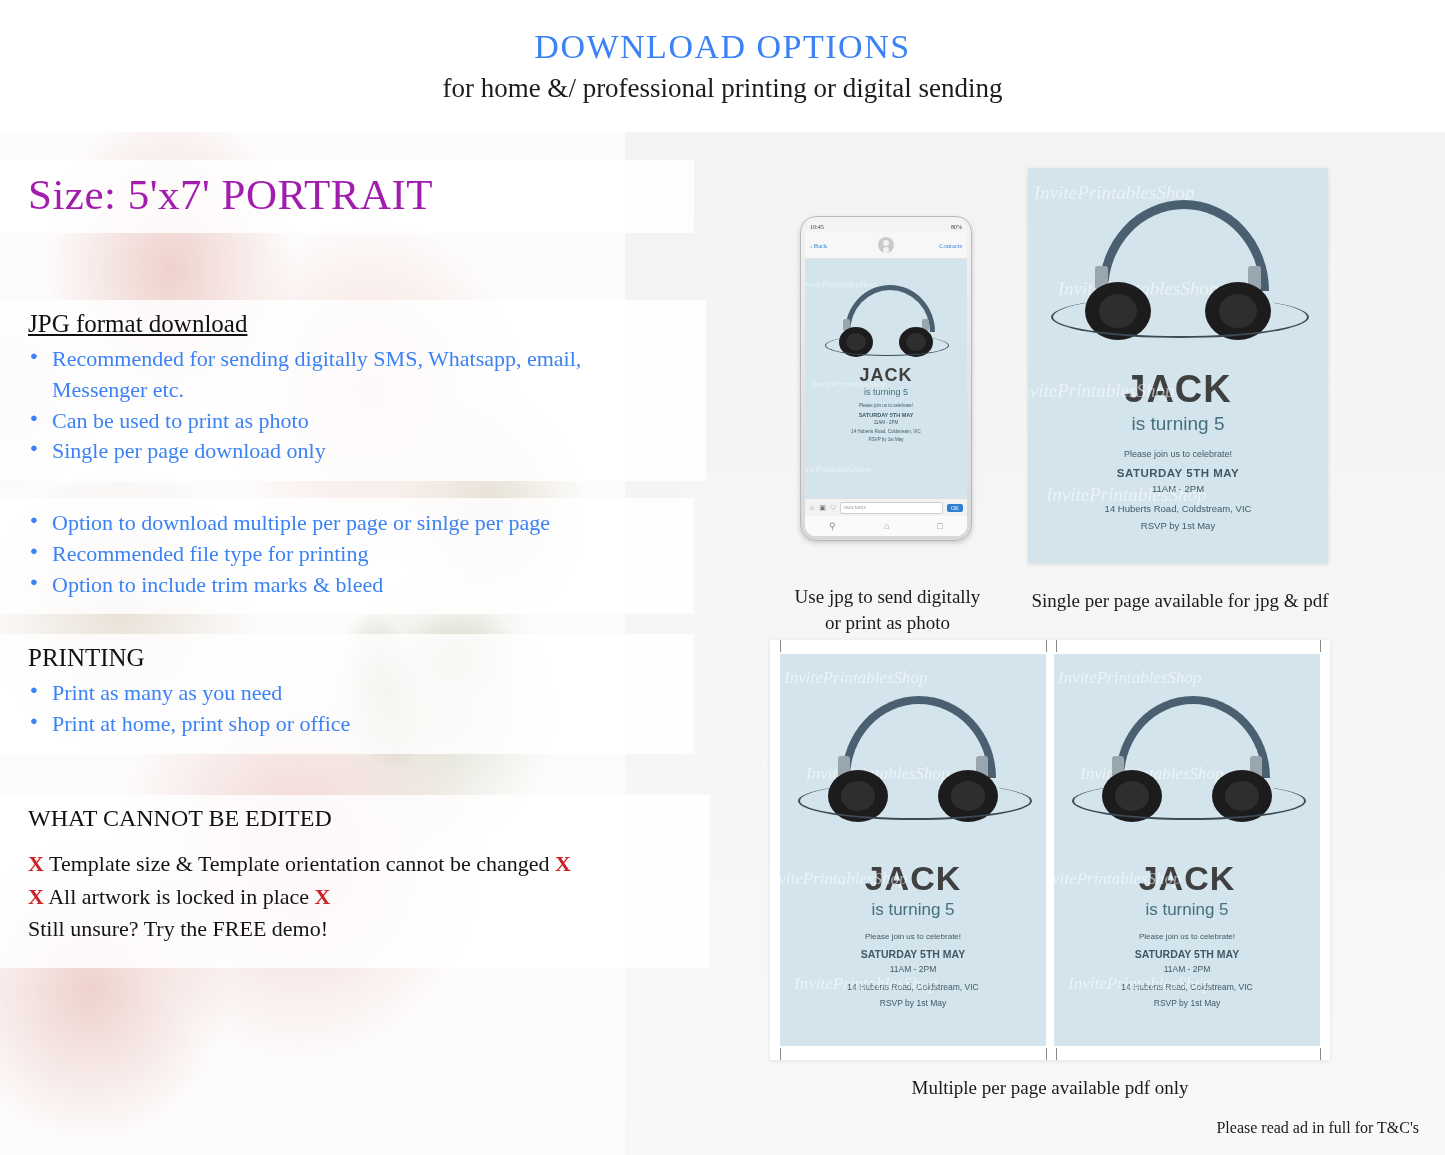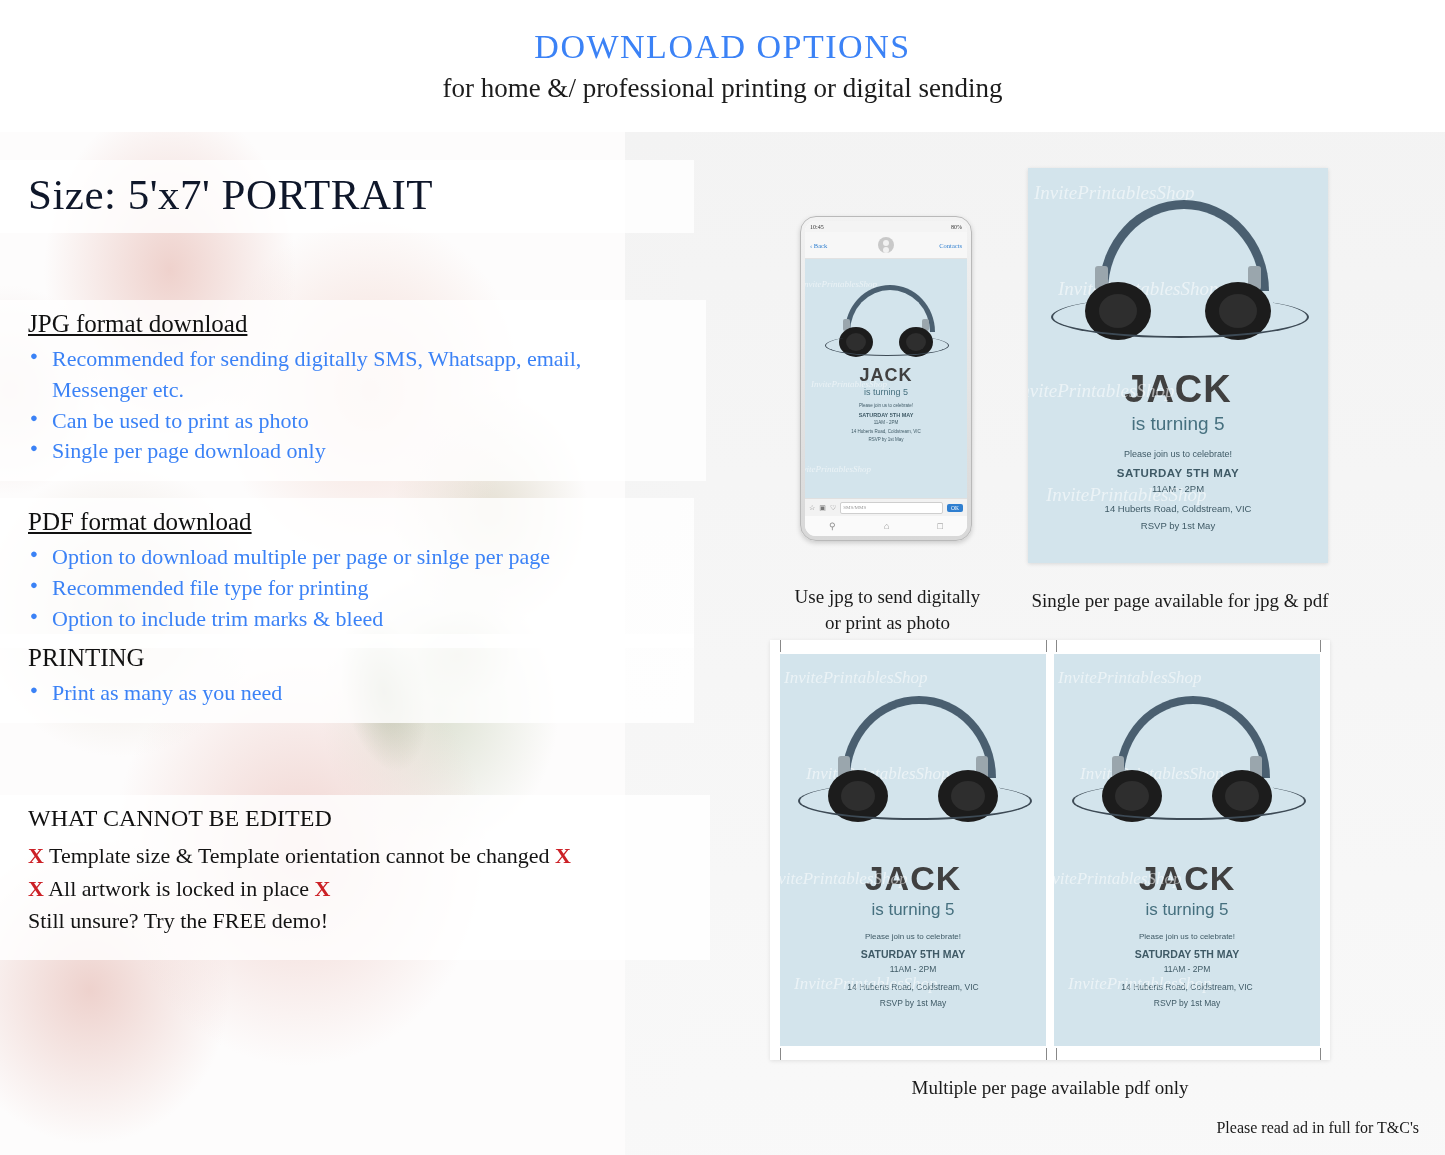--- a/index.html
+++ b/index.html
@@ -55,21 +55,21 @@
   }
 
   
   .panel {
     position:absolute; left:0; background:rgba(255,255,255,0.82);
     padding:10px 18px 14px 28px; z-index:2;
   }
   .panel h2 { margin:0; font-weight:400; }
 
   .size-panel { top:160px; width:648px; }
-  .size-title { font-size:43px; letter-spacing:0.5px; color:#0f172a; }
+  .size-title { font-size:43px; letter-spacing:0.5px; color:#a21caf; }
   .size-note { font-size:18px; margin-top:6px; color:#1b1b1b; }
   .x-red { color:#cc2026; font-weight:700; }
 
   .sec-head {
     font-size:25px; text-decoration:underline; color:#111; margin-bottom:6px;
   }
   .plain-head { font-size:25px; color:#111; margin-bottom:6px; }
   .bullets { list-style:none; margin:0; padding:0; }
   .bullets li {
     font-size:22px; color:#3b82f6; line-height:1.40; padding-left:24px; position:relative;
@@ -77,21 +77,21 @@
   .bullets li:before {
     content:"\25CF"; position:absolute; left:2px; top:0; font-size:13px; line-height:1.9;
   }
   .bullets li.cont:before { content:""; }
 
   .jpg-panel { top:300px; width:660px; }
   .pdf-panel { top:498px; width:648px; }
   .print-panel { top:634px; width:648px; }
   .noedit-panel { top:795px; width:664px; padding-bottom:22px; }
   .noedit-line { font-size:22px; color:#141414; line-height:1.48; }
-  .noedit-head { font-size:24px; color:#111; margin-bottom:8px; }
+  .noedit-head { font-size:24px; color:#111; margin-bottom:16px; }
 
   
   .caption {
     position:absolute; text-align:center; font-size:19px; color:#1a1a1a; z-index:3;
     line-height:1.35;
   }
 
   
   .phone {
     position:absolute; left:800px; top:216px; width:172px; height:325px; z-index:3;
@@ -212,32 +212,32 @@
   <div class="sec-head">JPG format download</div>
   <ul class="bullets">
     <li>Recommended for sending digitally SMS, Whatsapp, email,</li>
     <li class="cont">Messenger etc.</li>
     <li>Can be used to print as photo</li>
     <li>Single per page download only</li>
   </ul>
 </div>
 
 <div class="panel pdf-panel">
-  <div class="sec-head">PDF format download</div>
   <ul class="bullets">
     <li>Option to download multiple per page or sinlge per page</li>
     <li>Recommended file type for printing</li>
     <li>Option to include trim marks &amp; bleed</li>
   </ul>
 </div>
 
 <div class="panel print-panel">
   <div class="plain-head">PRINTING</div>
   <ul class="bullets">
     <li>Print as many as you need</li>
+    <li>Print at home, print shop or office</li>
   </ul>
 </div>
 
 <div class="panel noedit-panel">
   <div class="noedit-head">WHAT CANNOT BE EDITED</div>
   <div class="noedit-line">
     <span class="x-red">X</span>
     <span>Template size &amp; Template orientation cannot be changed</span>
     <span class="x-red">X</span>
   </div>

